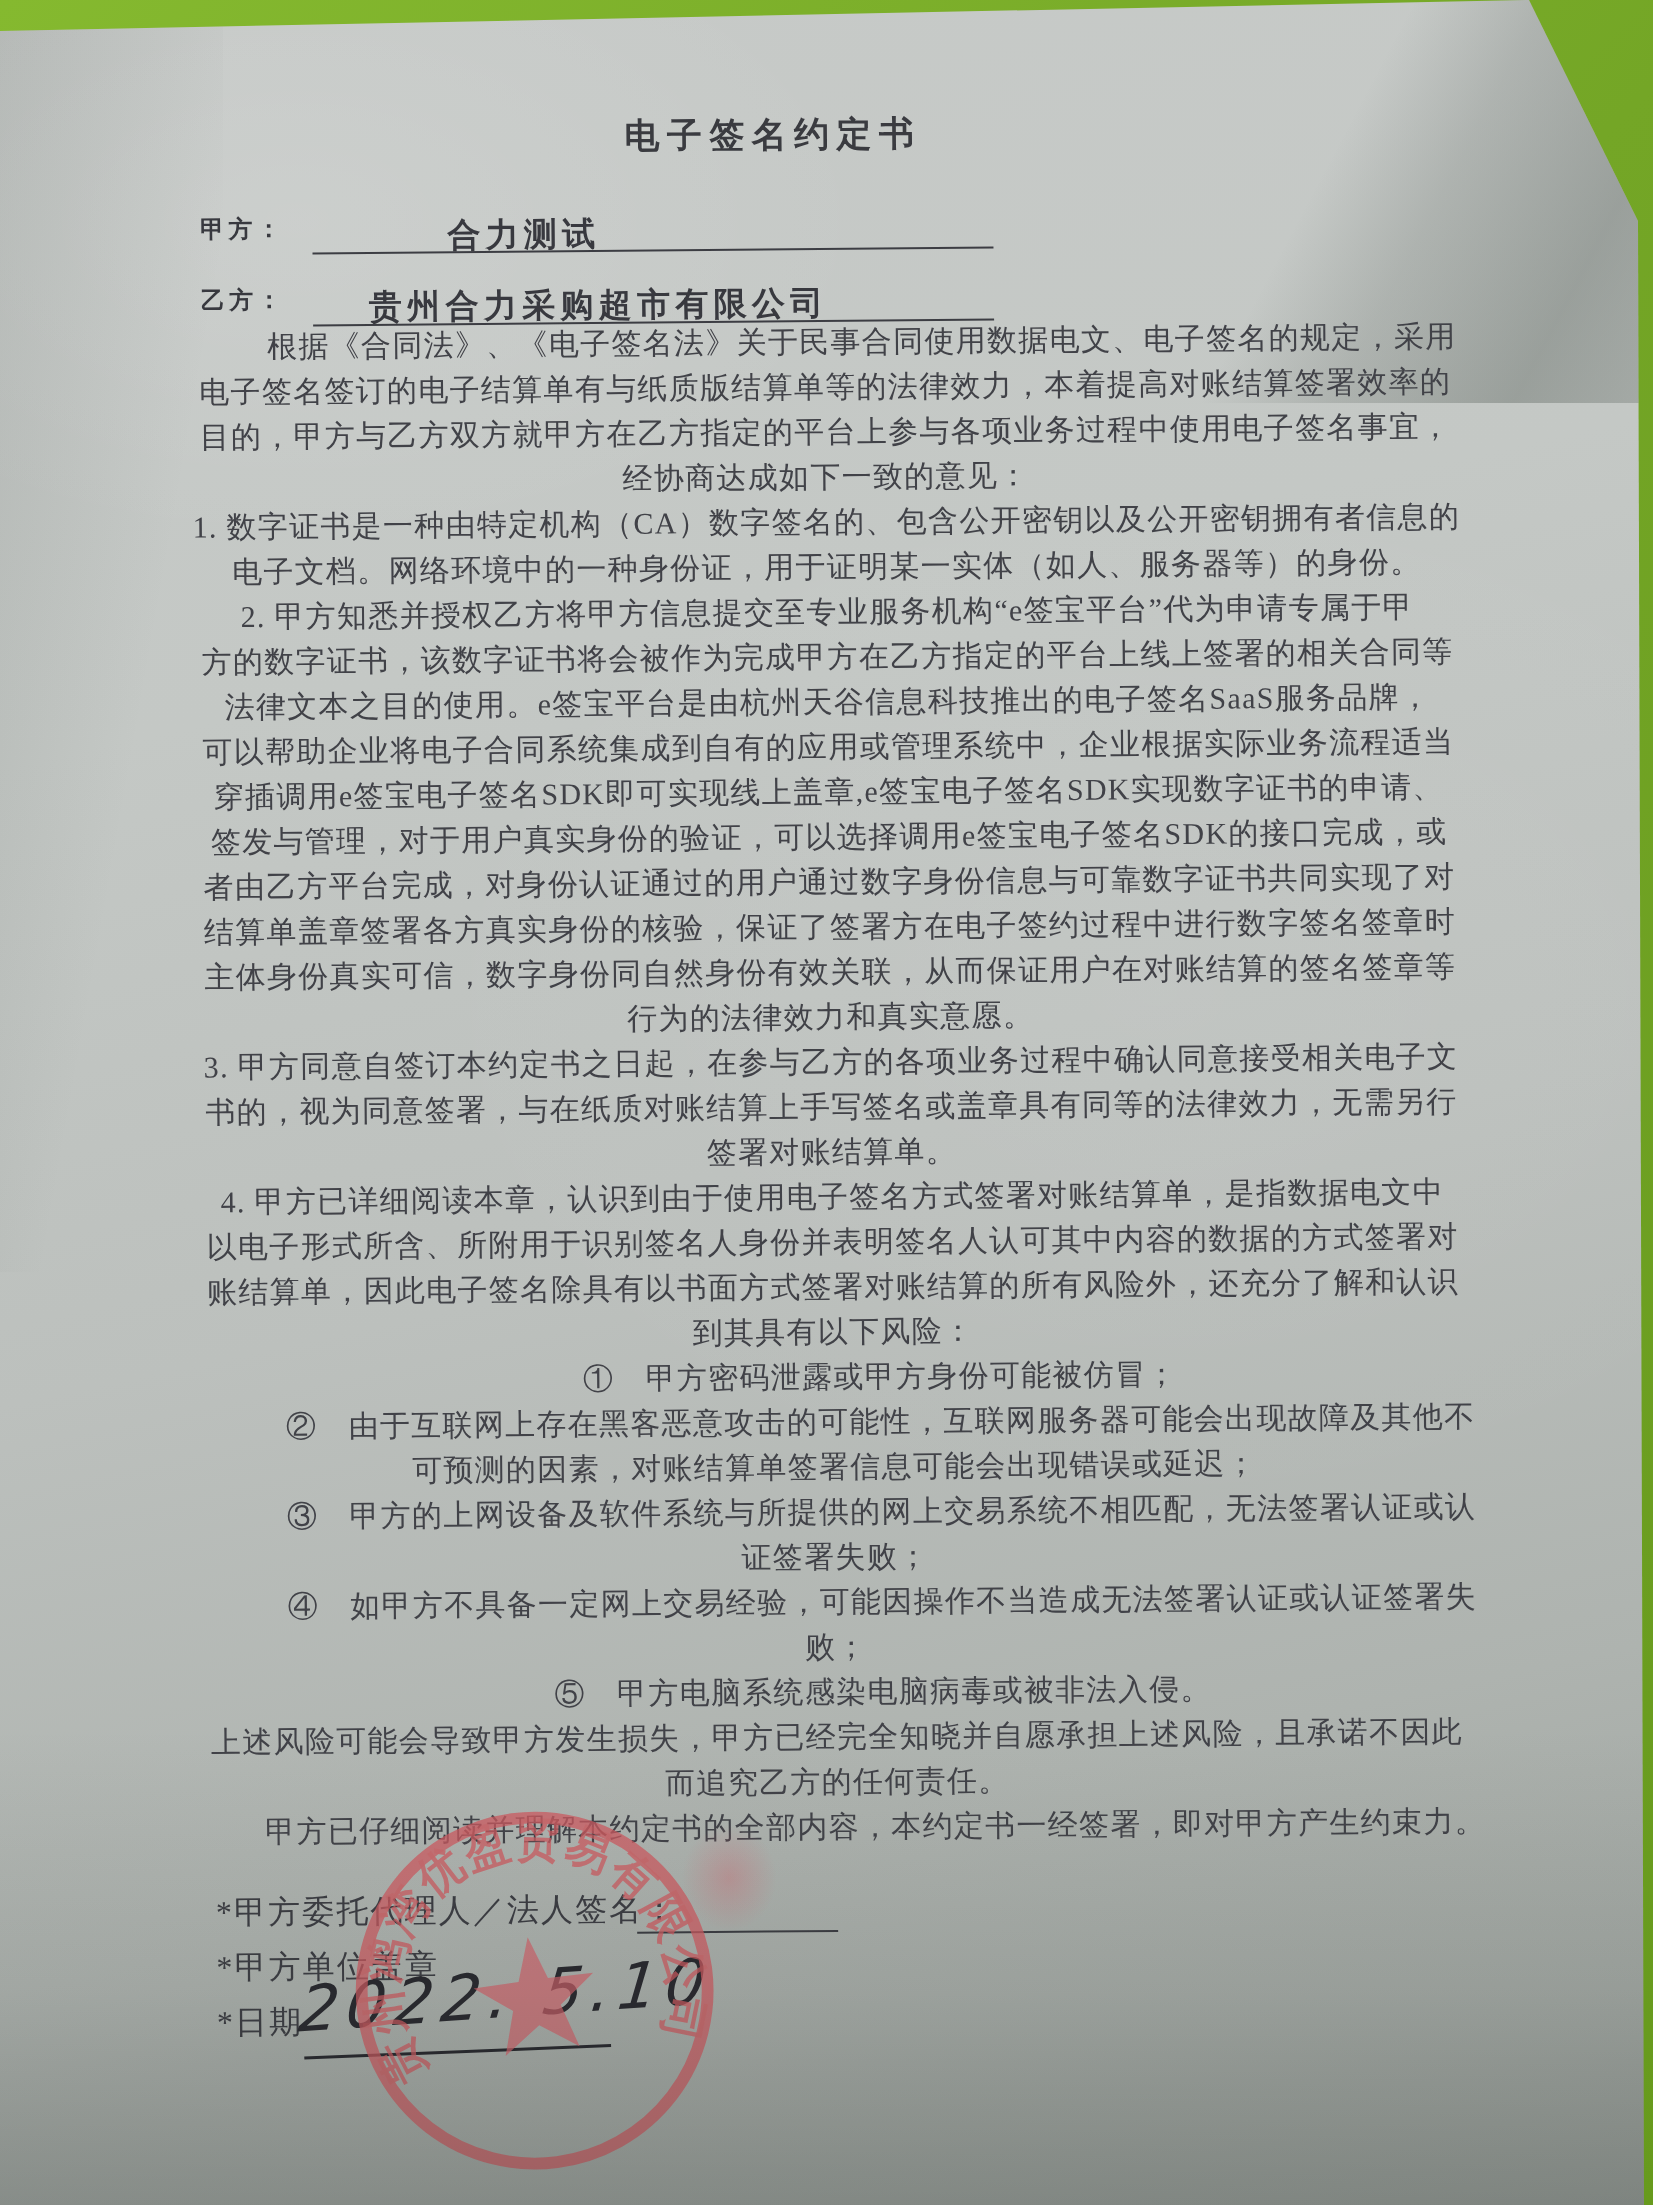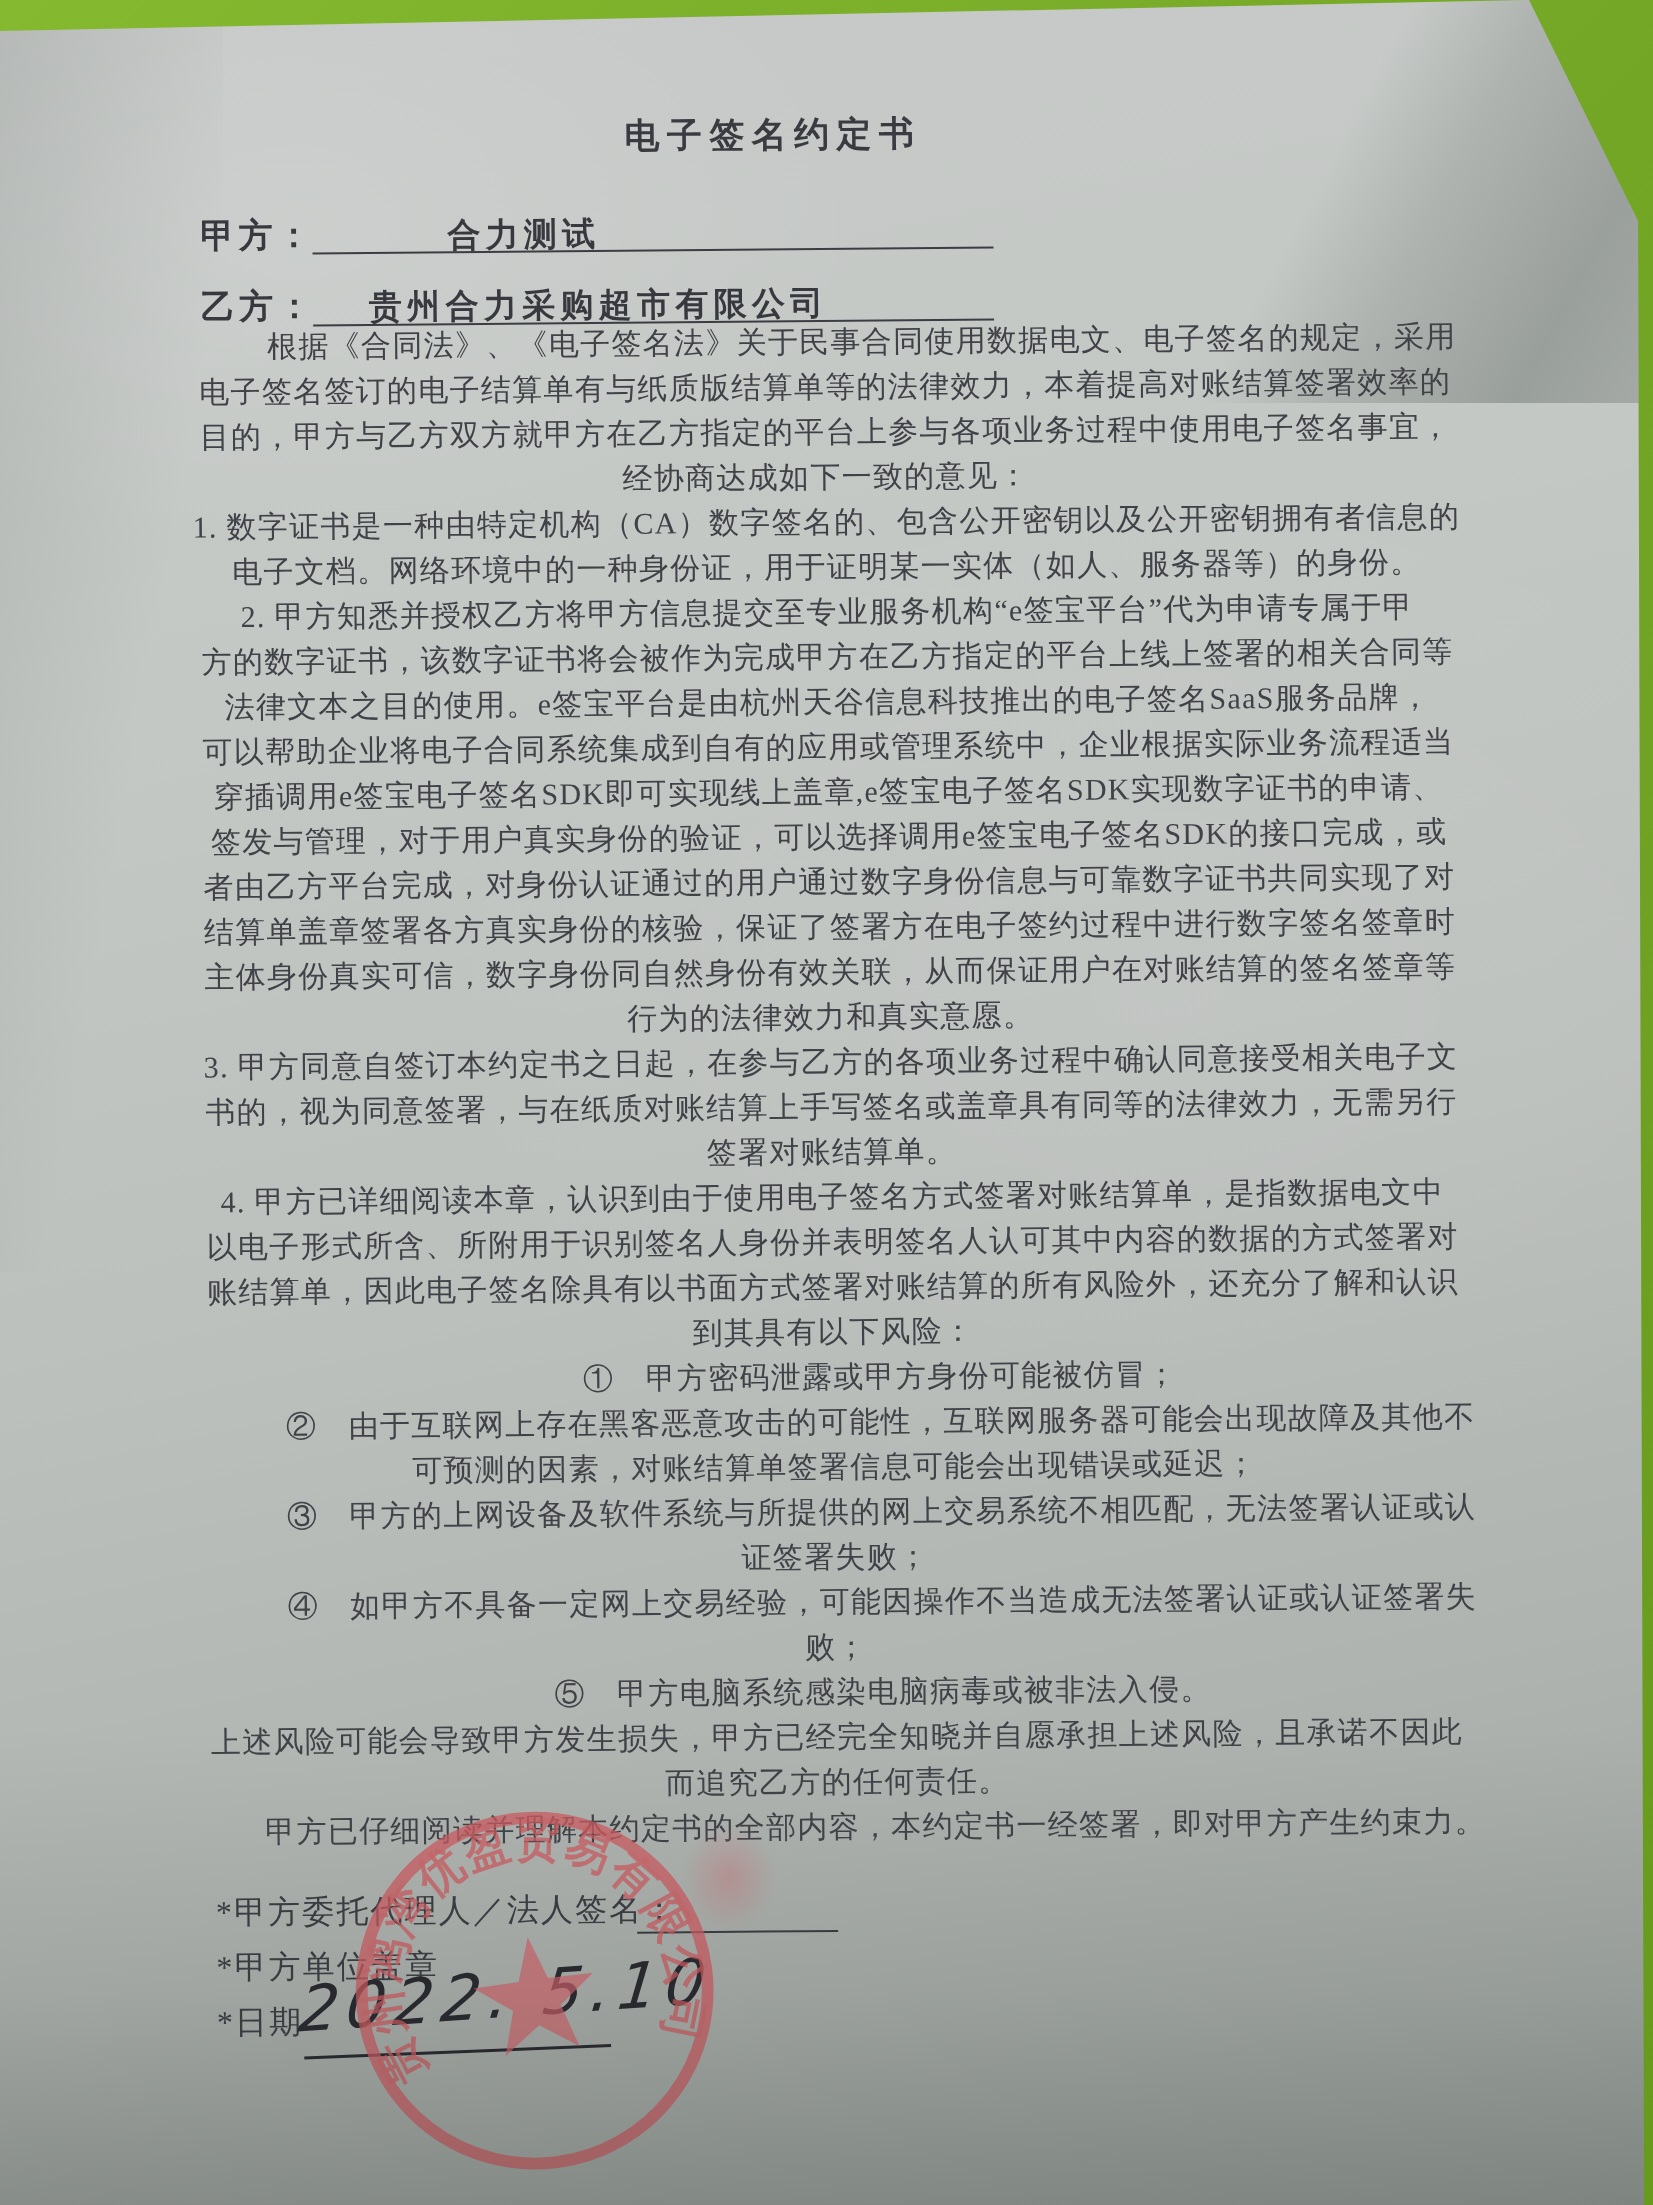--- a/index.html
+++ b/index.html
@@ -33,21 +33,21 @@
   }
   
   #doc{
     position:absolute;left:0;top:0;width:1654px;height:2205px;
     color:#3e3f45;transform:rotate(-0.5deg);transform-origin:50% 40%;
   }
   .title{
     position:absolute;left:631px;top:111px;
     font-size:35px;font-weight:bold;letter-spacing:7.4px;color:#3a3b40;
   }
-  .party-row{position:absolute;left:206px;font-size:34px;font-weight:bold;letter-spacing:4.2px;color:#38393f;}
+  .party-row{position:absolute;left:206px;font-size:24px;font-weight:bold;letter-spacing:4.2px;color:#38393f;}
   .party-value{position:absolute;font-size:33px;font-weight:bold;letter-spacing:5.3px;color:#38393f;}
   .u-line{position:absolute;height:0;border-bottom:2.1px solid #3c3d43;}
   #body-lines{
     position:absolute;left:183px;top:319px;width:1293px;
     font-size:30px;line-height:45px;letter-spacing:1.3px;color:#414248;
   }
   #body-lines .line{white-space:nowrap;}
   #body-lines .ind0{padding-left:0;}
   #body-lines .ind1{padding-left:74px;}
   #body-lines .ind2{padding-left:93px;}

